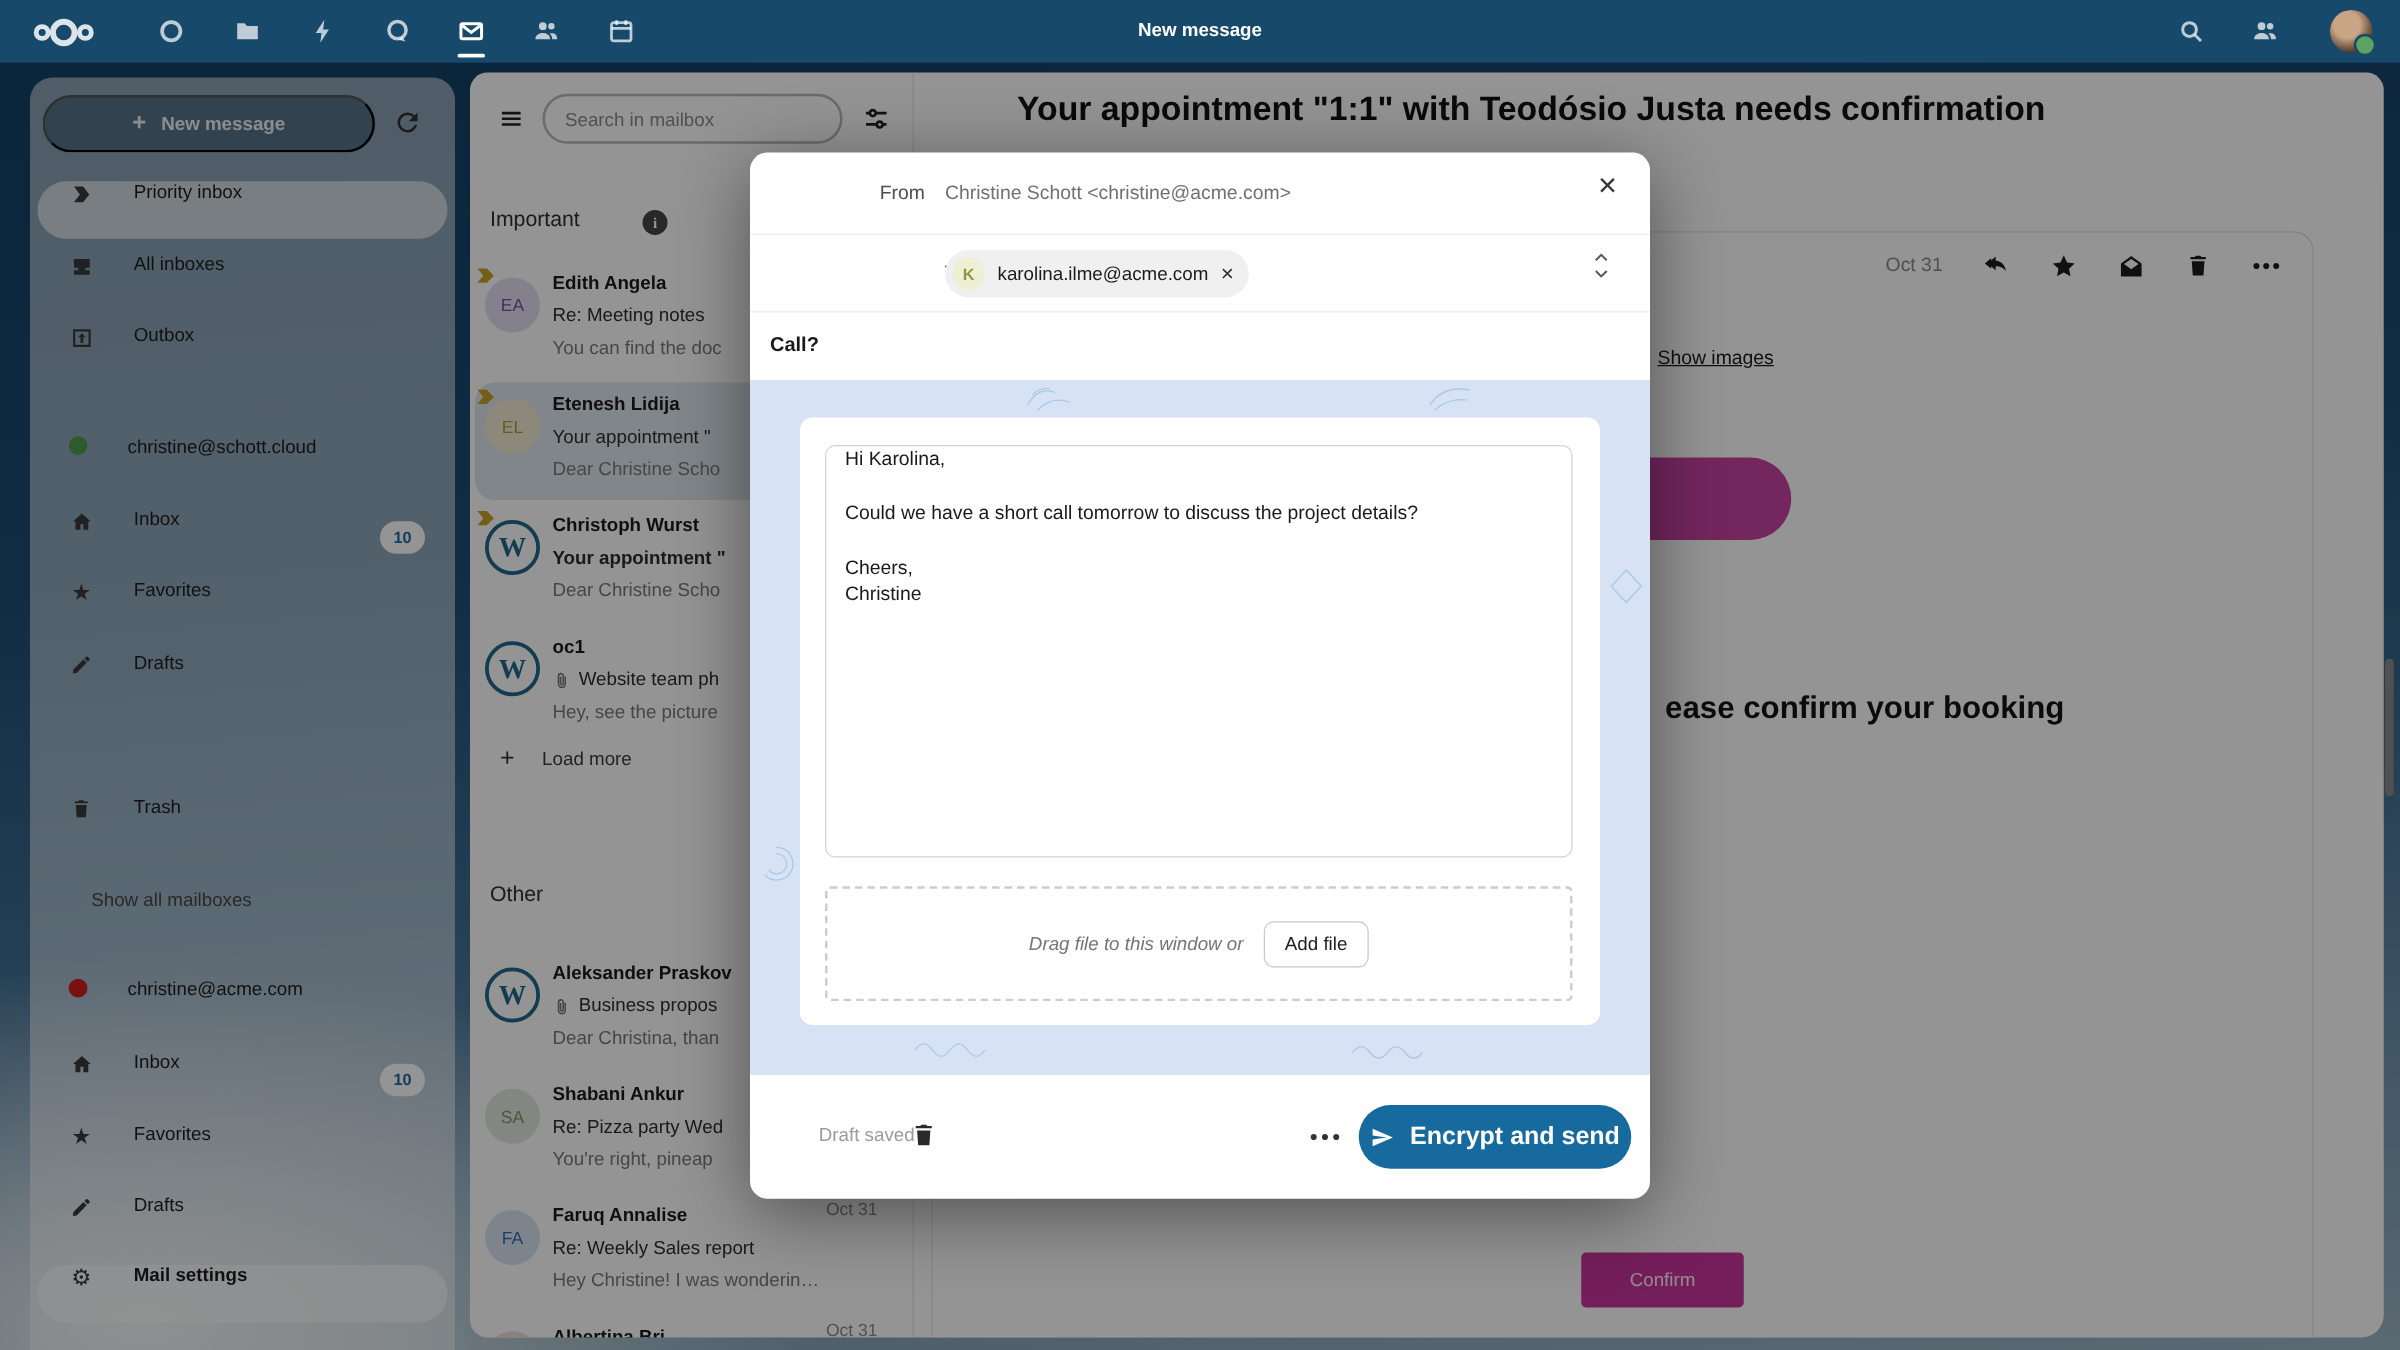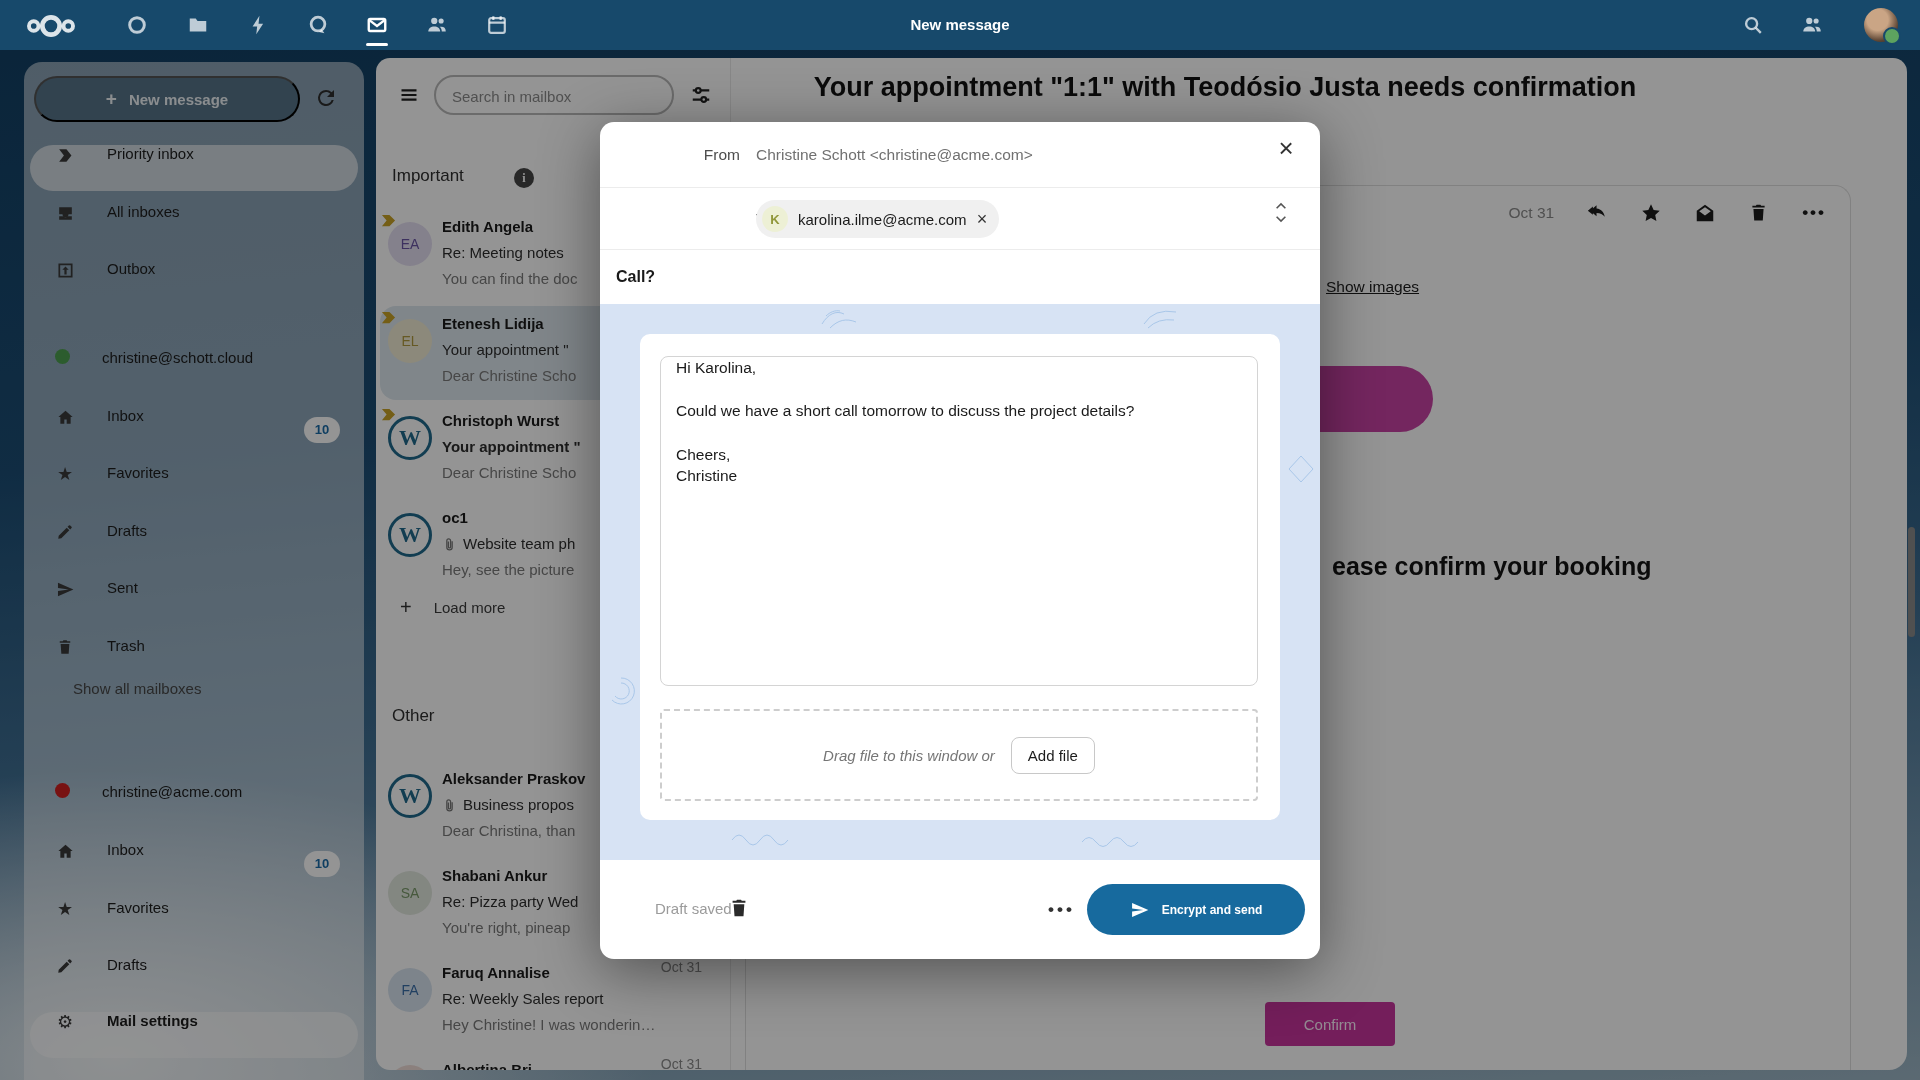--- a/index.html
+++ b/index.html
@@ -119,21 +119,21 @@
   .attachzone{position:absolute;left:20px;top:375px;width:598px;height:92px;border:2px dashed #cdcdcd;border-radius:4px;
     box-sizing:border-box;display:flex;align-items:center;justify-content:center;gap:16px;}
   .attach-hint{font-style:italic;color:#757575;font-size:15px;}
   .addfile{padding:9px 16px;border:1px solid #c8c8c8;border-radius:8px;background:#fff;font-size:15px;color:#1c1c1c;
     font-family:"Liberation Sans",sans-serif;}
   .modal-footer{position:absolute;left:0;top:738px;width:720px;height:99px;border-radius:16px;}
   .draftstatus{position:absolute;left:55px;top:40px;font-size:15px;color:#9b9b9b;}
   .fticon{position:absolute;left:128px;top:36px;width:22px;height:24px;color:#2a2a2a;}
   .ftdots{position:absolute;left:448px;top:40px;font-size:17px;letter-spacing:3px;color:#333;font-weight:bold;}
   .sendbtn{position:absolute;left:487px;top:24px;width:218px;height:51px;border-radius:26px;background:#176a9e;
-    border:none;color:#fff;font-size:12px;font-weight:bold;font-family:"Liberation Sans",sans-serif;
+    border:none;color:#fff;font-size:20px;font-weight:bold;font-family:"Liberation Sans",sans-serif;
     display:flex;align-items:center;justify-content:center;gap:12px;}
   .sendbtn svg{width:20px;height:20px;}
 </style>
 </head>
 <body>
 
 <div id="app">
 
   <header class="topbar">
     <span class="logo">
@@ -254,37 +254,29 @@
       <span>Favorites</span>
     </div>
     <div class="nav-item" style="top:460px">
       <span class="nicon">
         <svg viewBox="0 0 24 24" width="18" height="18" fill="currentColor">
             <path d="M3.6 16.9 3 21l4.1-.6L17.8 9.7l-3.5-3.5zM18.9 8.6l1.8-1.8a1.2 1.2 0 0 0 0-1.7l-1.8-1.8a1.2 1.2 0 0 0-1.7 0l-1.8 1.8z"></path>
           </svg>
       </span>
       <span>Drafts</span>
     </div>
-    <div class="nav-item" style="top:517px">
-      <span class="nicon">
-        <svg viewBox="0 0 24 24" width="19" height="19" fill="currentColor">
-            <path d="M2.5 20.5 22 12 2.5 3.5v6.6L16 12 2.5 13.9z"></path>
-          </svg>
-      </span>
-      <span>Sent</span>
-    </div>
     <div class="nav-item" style="top:575px">
       <span class="nicon">
         <svg viewBox="0 0 24 24" width="18" height="18" fill="currentColor">
             <path d="M6.2 8h11.6l-.9 13H7.1zM15 4.2 14.2 3H9.8L9 4.2H5v2h14v-2z"></path>
           </svg>
       </span>
       <span>Trash</span>
     </div>
-    <div class="showall" style="top:618px">Show all mailboxes</div>
+    <div class="showall" style="top:650px">Show all mailboxes</div>
 
     <div class="nav-item" style="top:721px">
       <span class="acct-dot" style="background:#cf2020"></span>
       <span>christine@acme.com</span>
     </div>
     <div class="nav-item" style="top:779px">
       <span class="nicon">
         <svg viewBox="0 0 24 24" width="19" height="19" fill="currentColor">
             <path d="M12 3.5 3 11.5h2.5V20h5v-5.5h3V20h5v-8.5H21z"></path>
           </svg>

